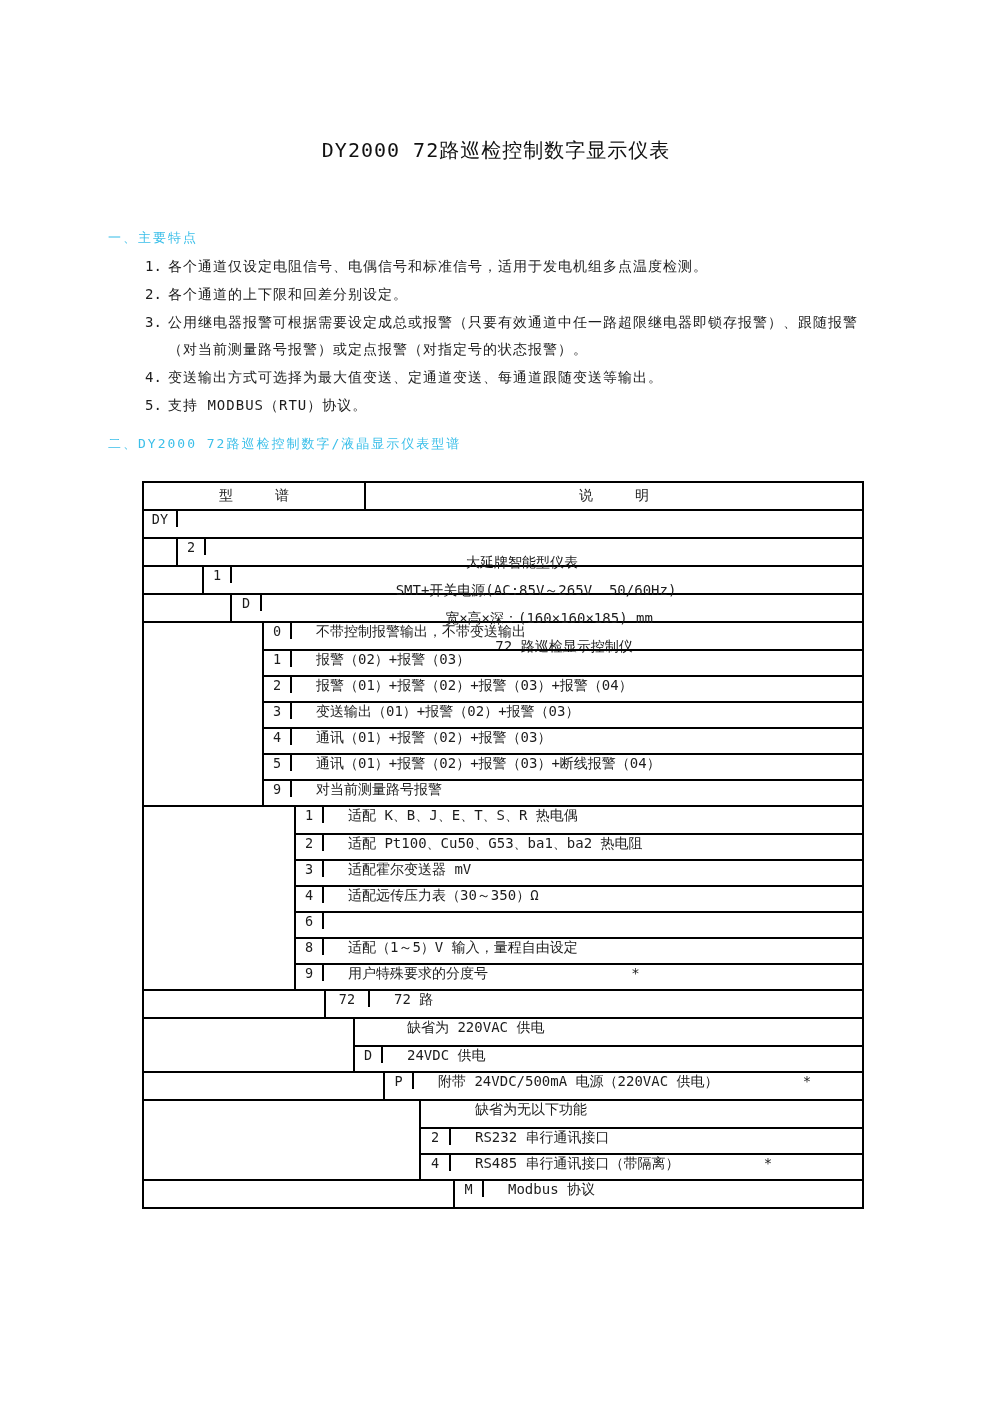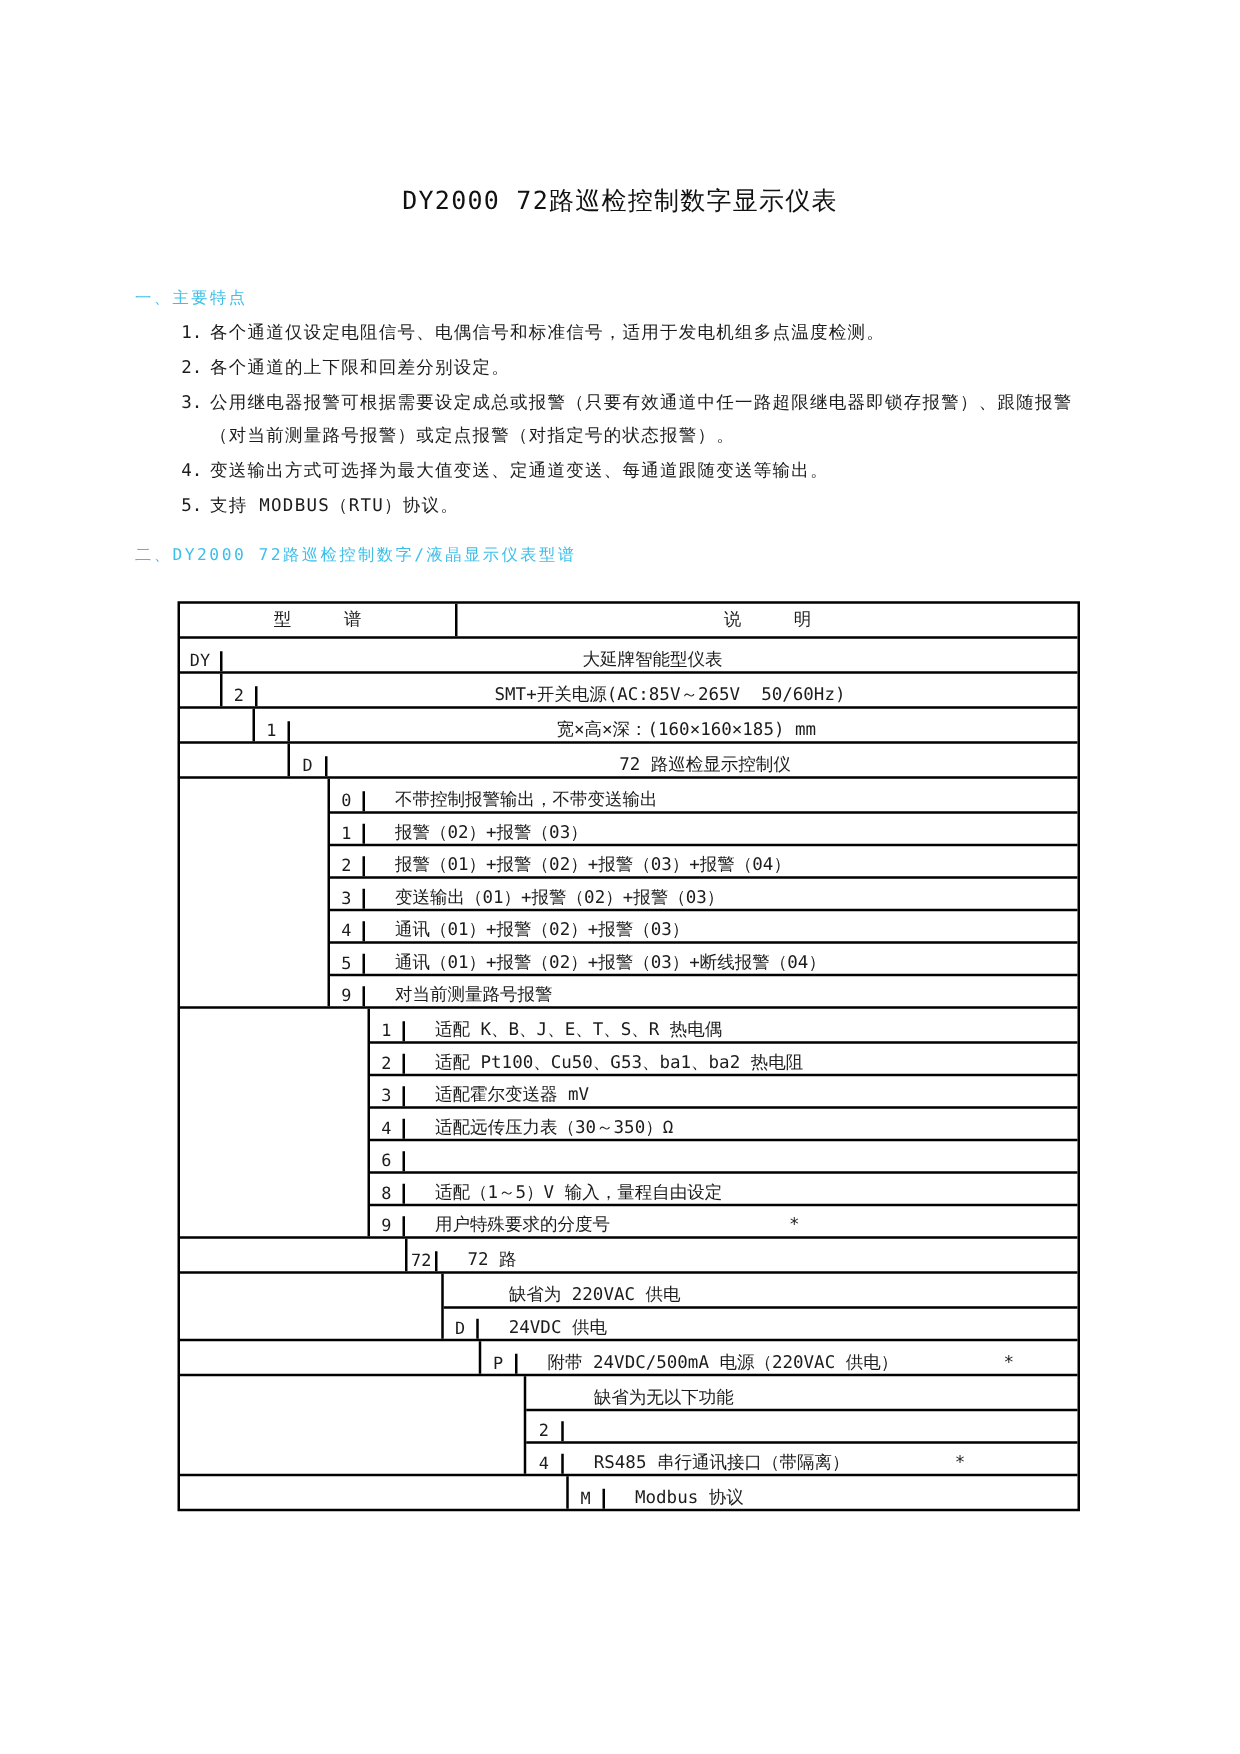--- a/index.html
+++ b/index.html
@@ -4,21 +4,21 @@
 <style>
   html,body { margin:0; padding:0; }
   body {
     width:992px; height:1403px; background:#ffffff; position:relative;
     font-family:"DejaVu Sans Mono","DejaVu Sans",sans-serif; color:#1c1c1c;
   }
   .page { position:absolute; inset:0; background:#ffffff; }
 
   .doc-title {
     position:absolute; top:137px; left:0; width:100%;
-    text-align:center; font-size:20px; letter-spacing:1px; color:#111;margin-top:10px;
+    text-align:center; font-size:20px; letter-spacing:1px; color:#111;
   }
 
   .sec-heading {
     position:absolute; left:108px; font-size:13px; letter-spacing:2px;
     color:#3bbfe9; white-space:pre;
   }
   .h1 { top:229px; }
   .h2 { top:435px; }
 
   .feat-list {
@@ -31,21 +31,21 @@
   .model-table {
     position:absolute; left:142px; top:481px; width:722px;
     border:2px solid #000; box-sizing:border-box; font-size:14px;
   }
   .tgroup { display:flex; align-items:stretch; border-top:2px solid #000; }
   .tgroup:first-child { border-top:none; }
   .blank-cell { flex:none; border-right:2px solid #000; box-sizing:border-box; }
   .rows-col { flex:1; min-width:0; display:flex; flex-direction:column; }
   .inner-row {
     display:flex; height:26px; box-sizing:border-box;
-    border-top:2px solid #000; align-items:flex-end;
+    border-top:2px solid #000; align-items:flex-start;
   }
   .inner-row:first-child { border-top:none; }
   .code-cell {
     flex:none; box-sizing:border-box; border-right:2px solid #000;
     display:flex; align-items:center; justify-content:center;
     font-size:13.5px; white-space:pre;
   }
   .desc-cell {
     flex:1; min-width:0; display:flex; align-items:center;
     padding-left:24px; white-space:pre; overflow:hidden;
@@ -59,21 +59,21 @@
   }
   .hd-right { flex:1; display:flex; align-items:center; justify-content:center; white-space:pre; }
 
   
   .gDY .code-cell { width:34px; }
   .g2  .blank-cell { width:34px; }  .g2  .code-cell { width:28px; }
   .g1  .blank-cell { width:60px; }  .g1  .code-cell { width:28px; }
   .gD  .blank-cell { width:88px; }  .gD  .code-cell { width:30px; }
   .gout .blank-cell { width:120px; } .gout .code-cell { width:28px; }
   .gin  .blank-cell { width:152px; } .gin  .code-cell { width:28px; }
-  .g72  .blank-cell { width:182px; } .g72  .code-cell { width:24px; }
+  .g72  .blank-cell { width:182px; } .g72  .code-cell { width:44px; }
   .gpw  .blank-cell { width:211px; } .gpw  .code-cell { width:28px; }
   .gP   .blank-cell { width:241px; } .gP   .code-cell { width:29px; }
   .gcm  .blank-cell { width:277px; } .gcm  .code-cell { width:30px; }
   .gM   .blank-cell { width:311px; } .gM   .code-cell { width:29px; }
 </style>
 </head>
 <body>
 
 <div class="page">
 
@@ -240,20 +240,21 @@
 
     <div class="tgroup gcm">
       <div class="blank-cell"></div>
       <div class="rows-col">
         <div class="inner-row">
           <div class="code-cell"></div>
           <div class="desc-cell">缺省为无以下功能</div>
         </div>
         <div class="inner-row">
           <div class="code-cell">2</div>
+          <div class="desc-cell">RS232 串行通讯接口</div>
         </div>
         <div class="inner-row">
           <div class="code-cell">4</div>
           <div class="desc-cell">RS485 串行通讯接口（带隔离）          *</div>
         </div>
       </div>
     </div>
 
     <div class="tgroup gM">
       <div class="blank-cell"></div>

